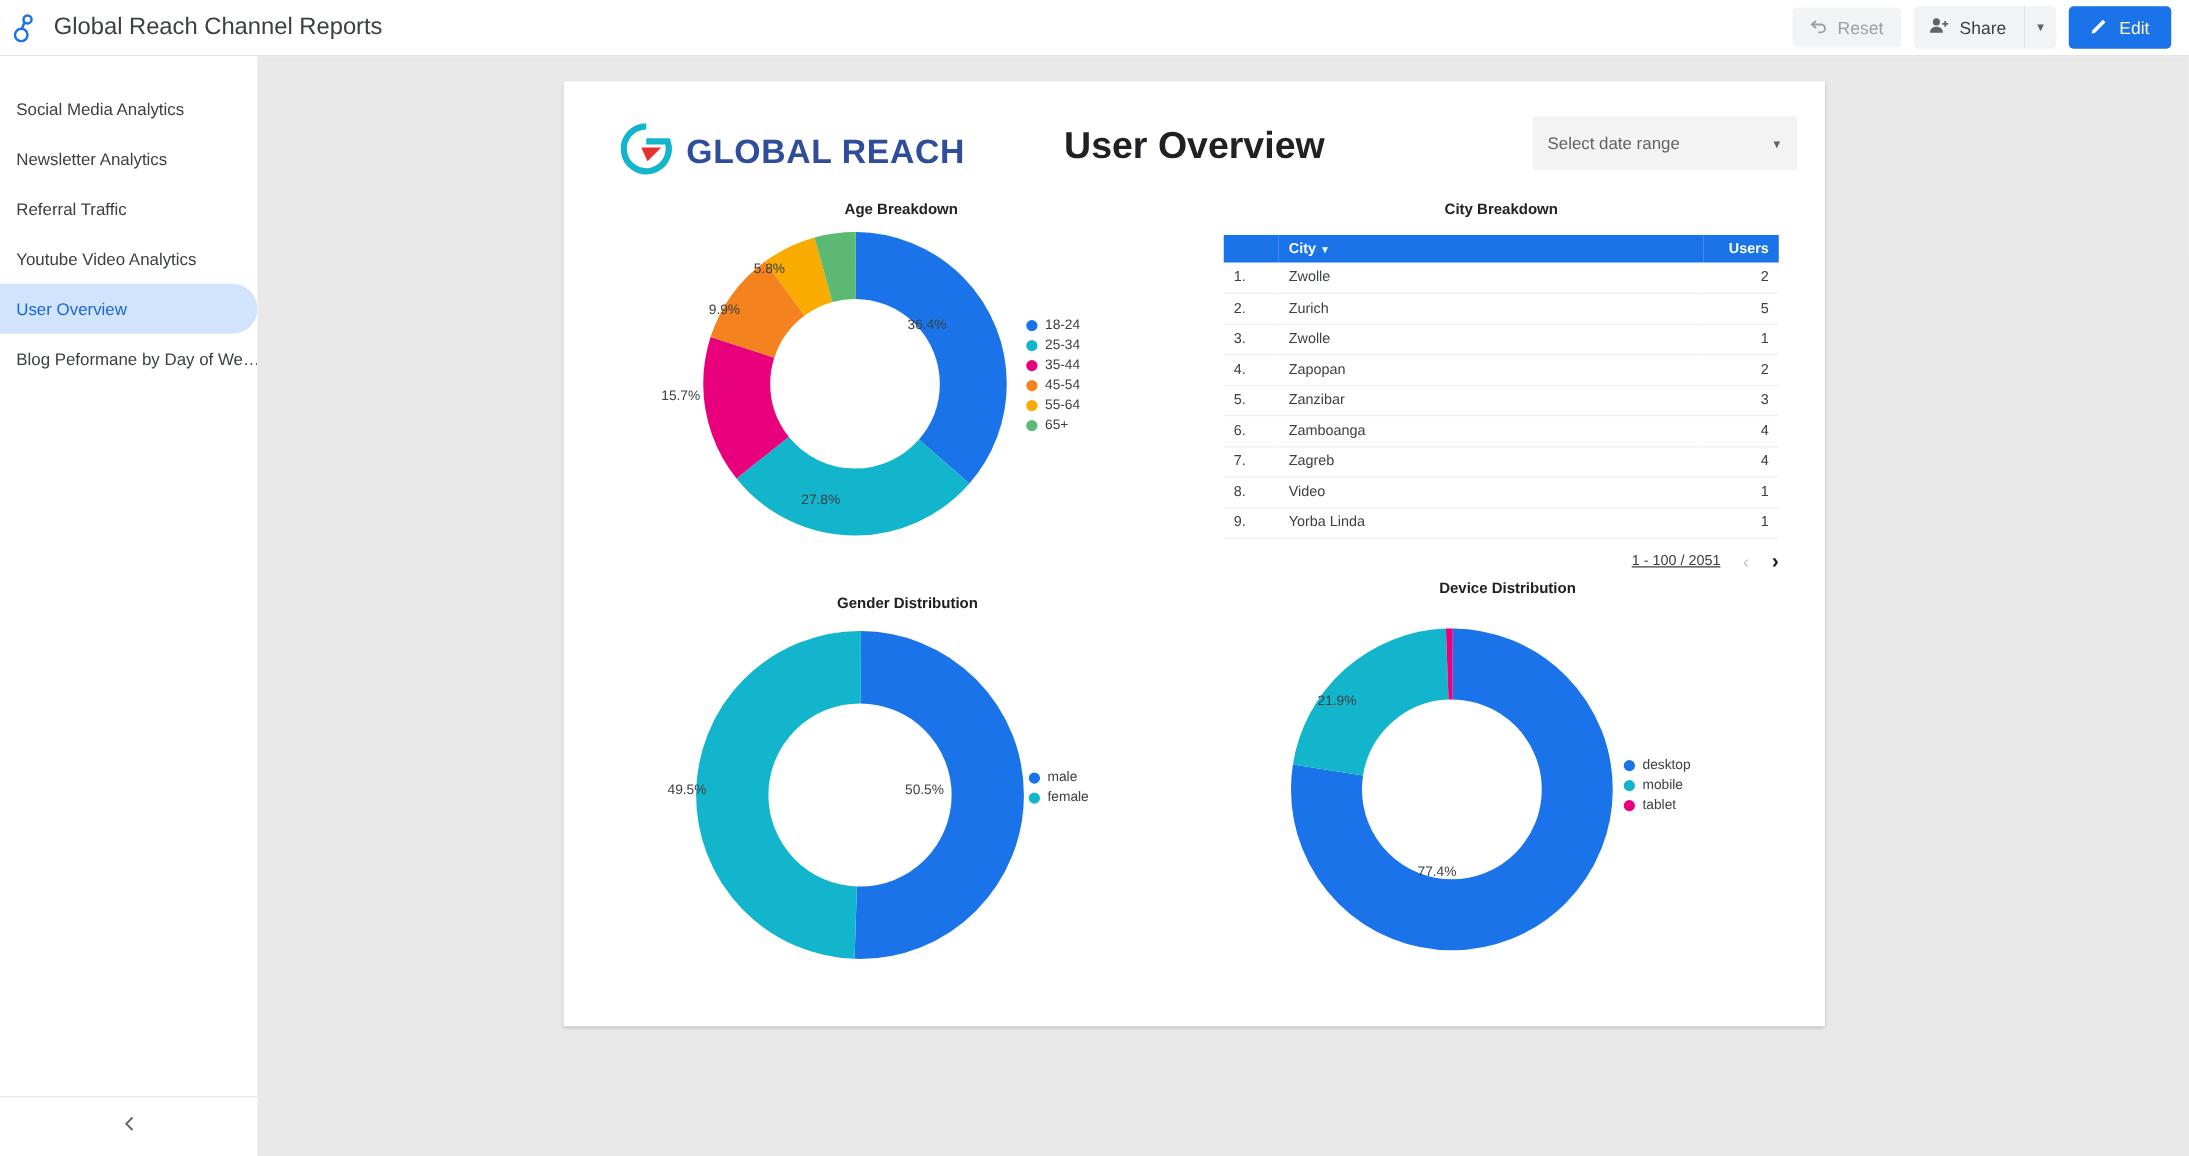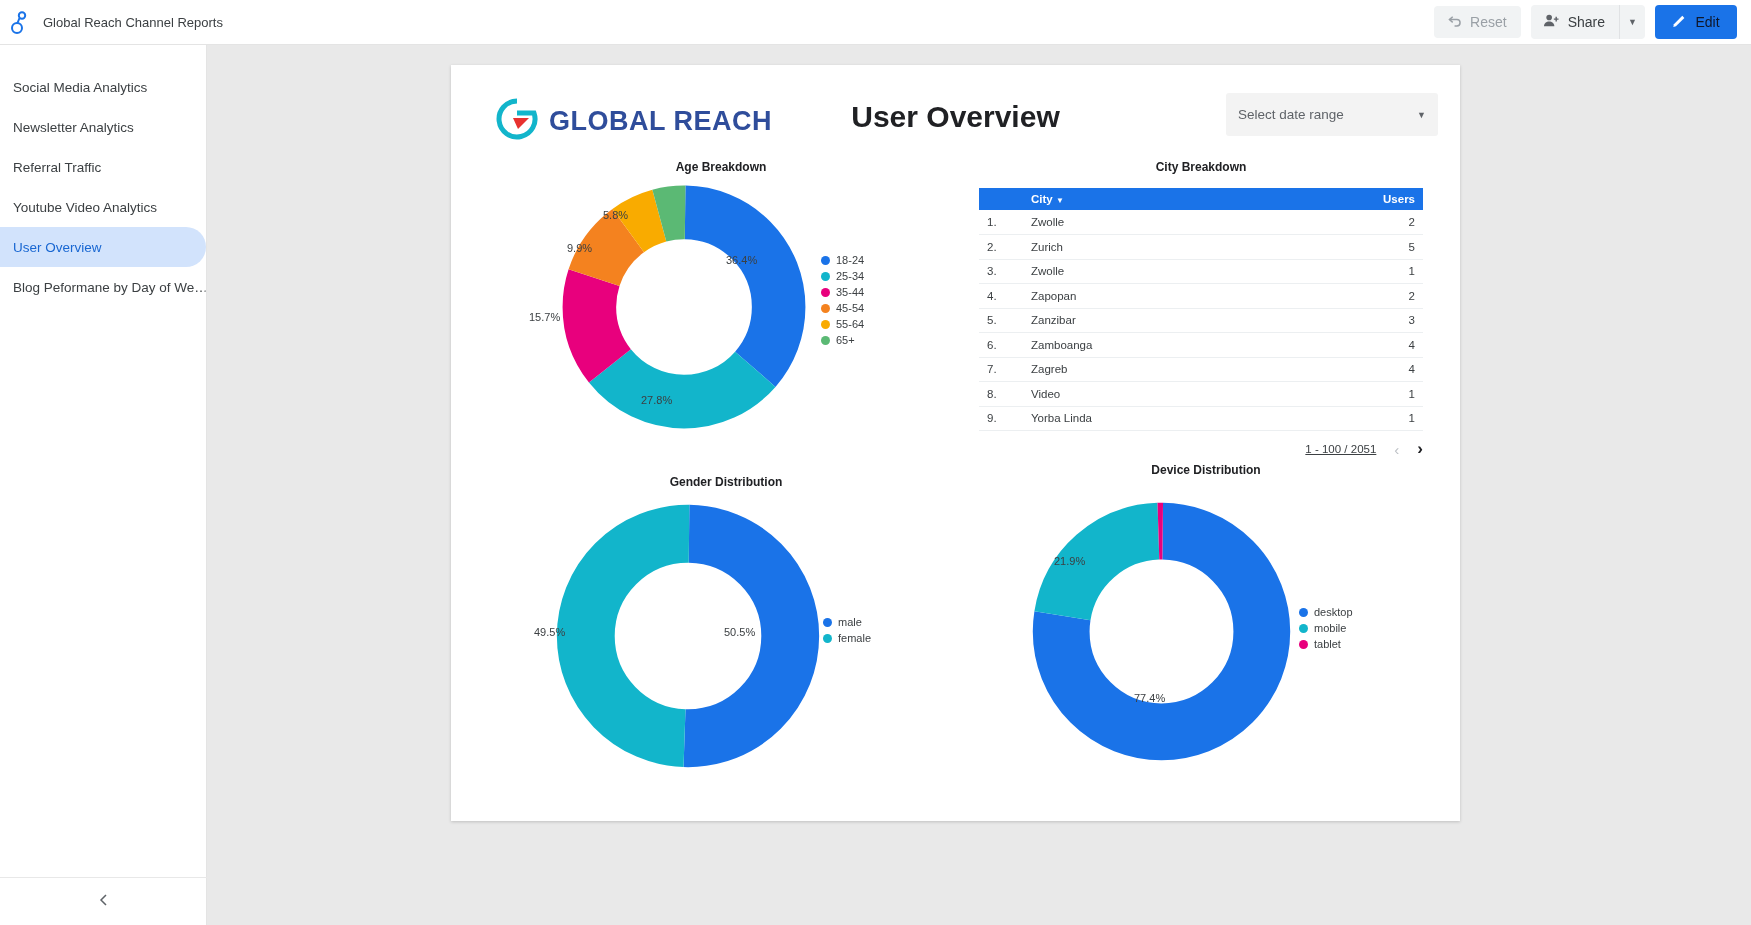--- a/index.html
+++ b/index.html
@@ -15,21 +15,21 @@
     position: absolute; top: 0; left: 0; width: 1751px; height: 45px;
     background: #ffffff;
     border-bottom: 1px solid #e4e4e4;
     display: flex; align-items: center;
   }
   .brand-logo {
     width: 40px; height: 45px;
     display: flex; align-items: center; justify-content: center;
   }
   .report-title {
-    font-size: 13px; color: #3c4043; font-weight: 400;
+    font-size: 19px; color: #3c4043; font-weight: 400;
     margin-left: 3px; white-space: nowrap;
   }
   .topbar-right {
     margin-left: auto; display: flex; align-items: center; gap: 10px;
     padding-right: 14px;
   }
   .btn-reset {
     display: flex; align-items: center; gap: 7px;
     height: 32px; padding: 0 14px; border-radius: 4px;
     background: #f1f3f4; color: #9aa0a6; font-size: 14px;
@@ -44,21 +44,21 @@
   .btn-share-caret {
     width: 26px; height: 34px; background: #f1f3f4;
     border-radius: 0 4px 4px 0; border: none;
     display: flex; align-items: center; justify-content: center;
     color: #5f6368; font-size: 9px; cursor: pointer;
     border-left: 1px solid #e0e2e4;
   }
   .share-group { display: flex; }
   .btn-edit {
     display: flex; align-items: center; gap: 8px; justify-content: center;
-    width: 82px; height: 34px; background: #1a73e8; color: #0f172a;
+    width: 82px; height: 34px; background: #1a73e8; color: #fef9c3;
     font-size: 14px; border-radius: 4px; border: none; cursor: pointer;
   }
   
   .sidebar {
     position: absolute; top: 45px; left: 0; width: 207px; height: 880px;
     background: #ffffff; border-right: 1px solid #e4e4e4;
   }
   .nav-item {
     height: 40px; display: flex; align-items: center;
     padding-left: 13px; font-size: 13.5px; color: #3c4043;

